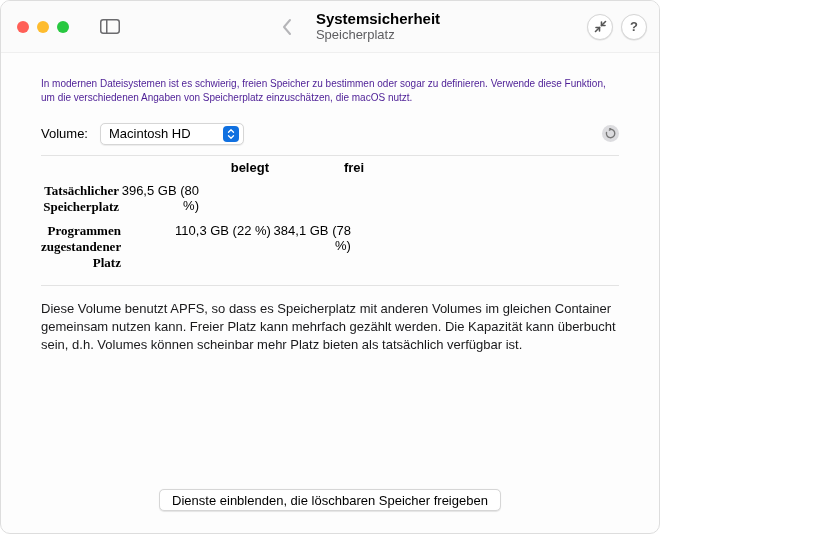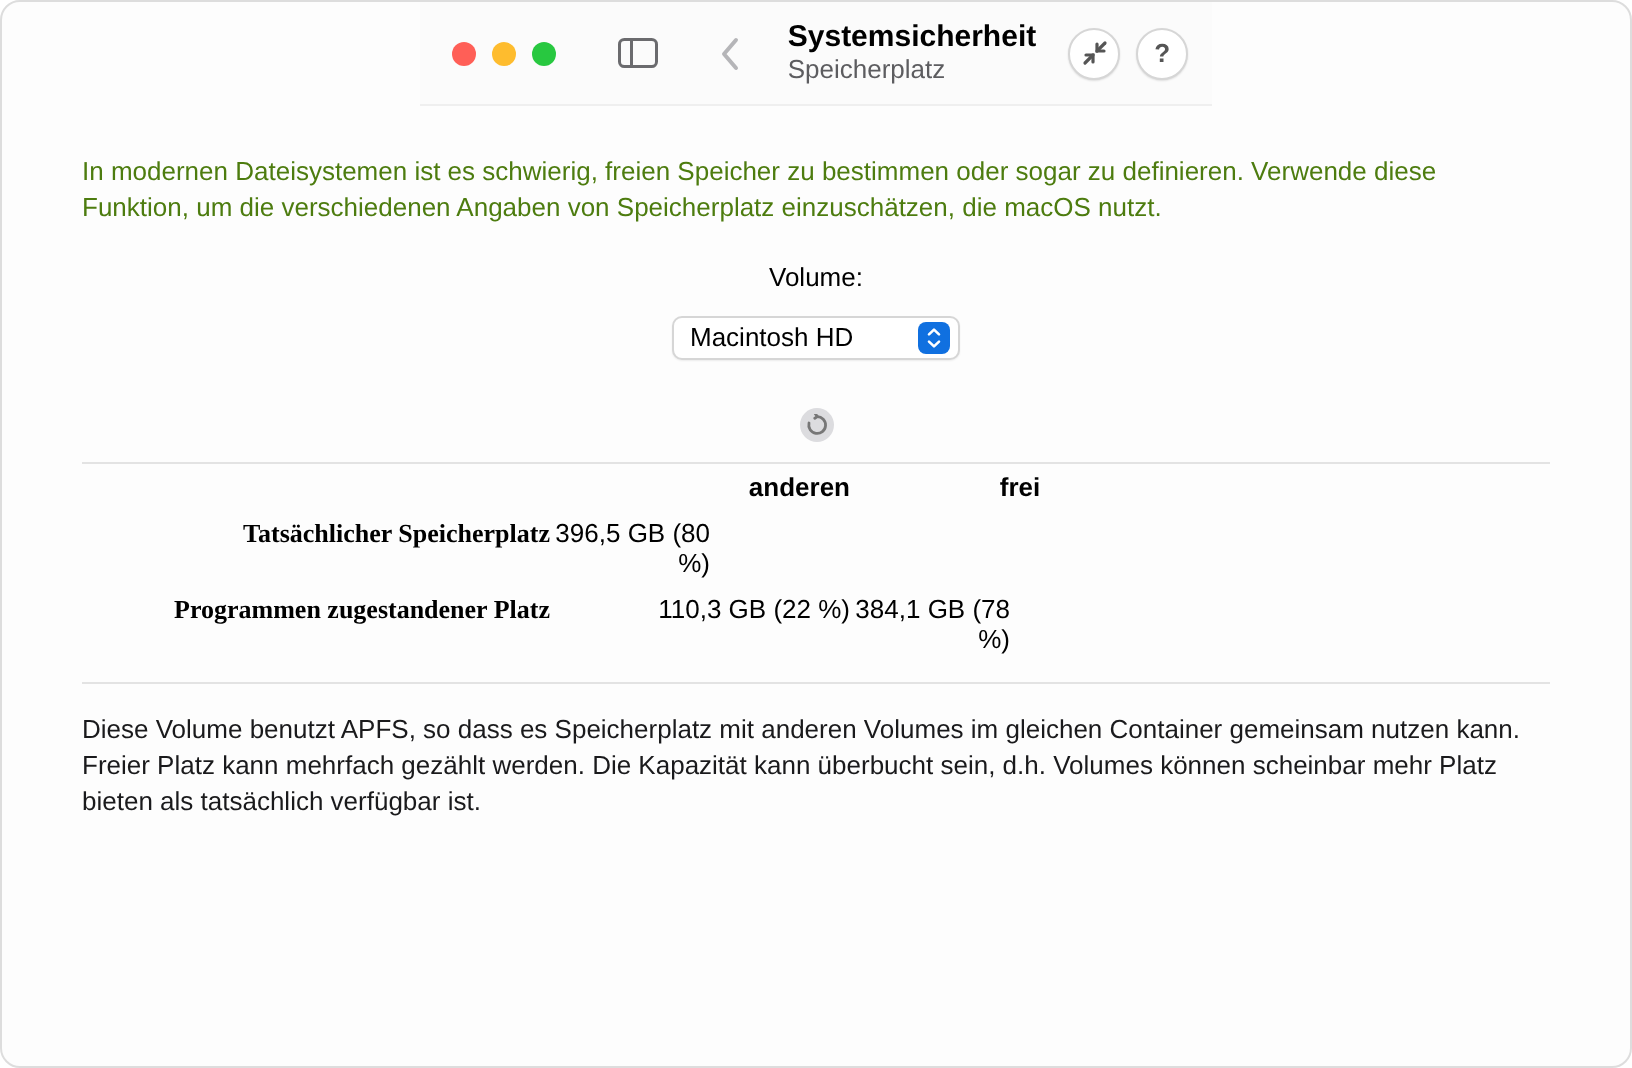--- a/index.html
+++ b/index.html
@@ -15,28 +15,27 @@
   html, body {
     margin: 0; padding: 0;
     width: 816px; height: 534px;
     font-family: -apple-system, "Helvetica Neue", Helvetica, Arial, sans-serif;
     font-size: 13px;
     color: var(--fg);
     background: #fff;
     -webkit-font-smoothing: antialiased;
   }
   .window {
-    width: 816px; height: 534px;
+    width: 660px; height: 534px;
     border: 1px solid #ddd;
     border-radius: 10px;
     overflow: hidden;
     display: flex;
     flex-direction: column;
     background: var(--bg-window);
-    align-items: center;
   }
   
   .toolbar {
     height: 52px;
     display: flex;
     align-items: center;
     padding: 0 12px;
     background: var(--bg-toolbar);
     border-bottom: 1px solid #efefef;
     gap: 8px;
@@ -73,22 +72,22 @@
   }
   
   .content {
     flex: 1;
     padding: 24px 40px 18px 40px;
     display: flex;
     flex-direction: column;
     overflow: hidden;
   }
   .section-title { font-weight: 700; font-size: 13px; margin-bottom: 6px; }
-  .section-desc { font-size: 13px; color: #4d7c0f; line-height: 1.38; margin-bottom: 18px; }
-  .volume-row { display: flex; align-items: center; gap: 12px; padding-bottom: 10px; flex-direction: column; }
+  .section-desc { font-size: 10px; color: #4c1d95; line-height: 1.38; margin-bottom: 18px; }
+  .volume-row { display: flex; align-items: center; gap: 12px; padding-bottom: 10px; }
   .field-label { font-size: 13px; }
   .popup {
     min-width: 144px;
     height: 22px;
     display: flex; align-items: center;
     padding: 0 4px 0 8px;
     border: 1px solid var(--btn-border);
     border-radius: 5px;
     background: #fff;
     box-shadow: 0 0.5px 1px rgba(0,0,0,0.07);
@@ -209,21 +208,21 @@
         </svg>
       </div>
     </div>
 
     <div class="divider"></div>
 
 
     <div class="table">
       <div class="trow">
         <div class="th col1"></div>
-        <div class="th col2">anderen</div>
+        <div class="th col2">belegt</div>
         <div class="th col3">frei</div>
         <div></div>
       </div>
 
       <div class="trow">
         <div class="td col1">Tatsächlicher Speicherplatz</div>
         <div class="td val3">396,5 GB (80 %)</div>
         <div></div>
       </div>
       <div class="trow">
@@ -231,15 +230,20 @@
         <div class="td val">110,3 GB (22 %)</div>
         <div class="td val3">384,1 GB (78 %)</div>
         <div></div>
       </div>
     </div>
 
     <div class="divider" style="margin-top:10px"></div>
 
     <div class="note">Diese Volume benutzt APFS, so dass es Speicherplatz mit anderen Volumes im gleichen Container gemeinsam nutzen kann. Freier Platz kann mehrfach gezählt werden. Die Kapazität kann überbucht sein, d.h. Volumes können scheinbar mehr Platz bieten als tatsächlich verfügbar ist.</div>
 
+    <div class="footer">
+      <div class="push-btn">
+        <span>Dienste einblenden, die löschbaren Speicher freigeben</span>
+      </div>
+    </div>
 
   </div>
 </div>
 
 </body></html>

